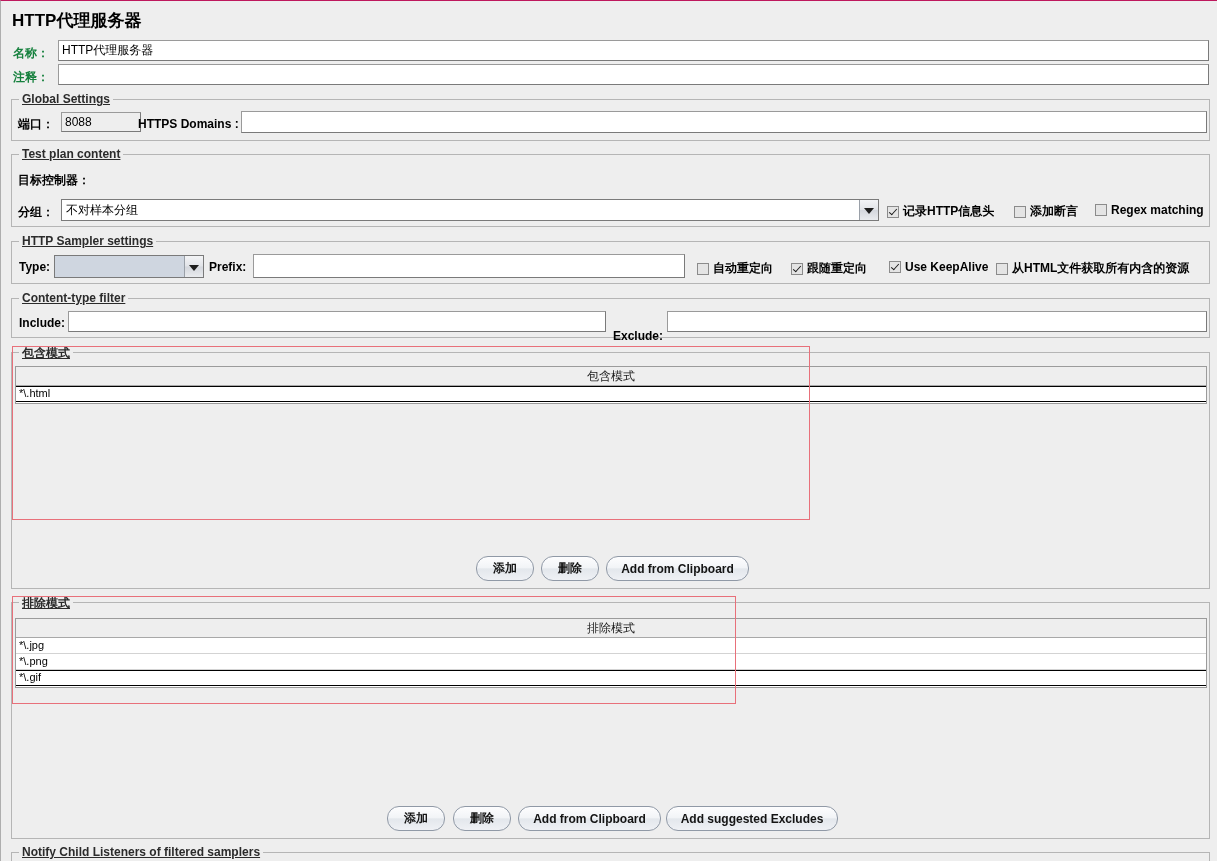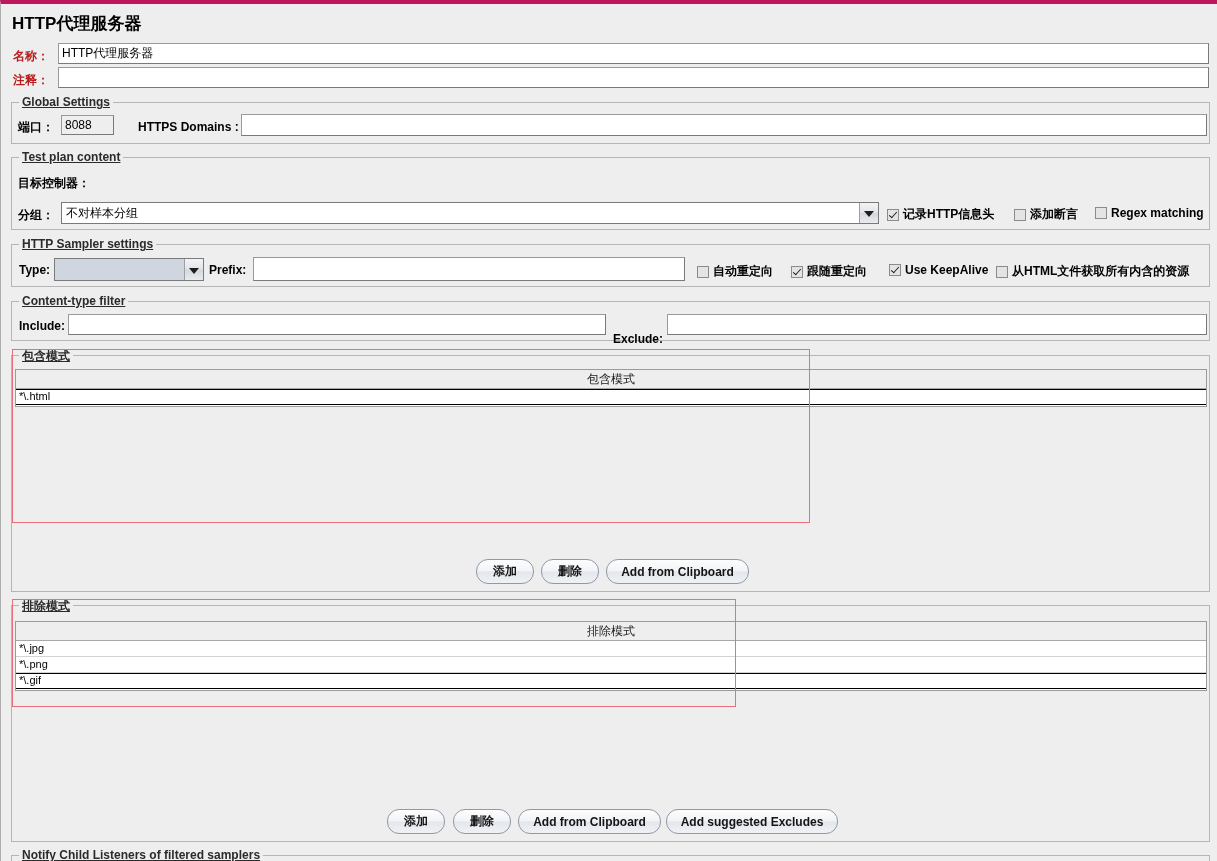--- a/index.html
+++ b/index.html
@@ -13,21 +13,21 @@
     color: #000000;
   }
   #app {
     position: relative;
     width: 1217px;
     height: 861px;
     background: #eeeeee;
     overflow: hidden;
     box-sizing: border-box;
     border-left: 1px solid #aeaeae;
-    border-top: 4px solid #be185d;
+    border-top: 1px solid #be185d;
   }
 
   
   .title-bar {
     position: absolute;
     left: 0; top: 0;
     width: 1217px; height: 36px;
     background: #eeeeee;
   }
   .title-text {
@@ -38,21 +38,21 @@
     letter-spacing: 0px;
     color: #000000;
     white-space: nowrap;
   }
 
   
   .row-label {
     position: absolute;
     font-size: 12px;
     font-weight: bold;
-    color: #b91c1c;
+    color: #15803d;
     white-space: nowrap;
   }
   .lbl-plain {
     position: absolute;
     font-size: 12px;
     font-weight: bold;
     color: #000000;
     white-space: nowrap;
   }
 
@@ -241,21 +241,21 @@
   <div class="row-label" style="left:12px; top:44px;">名称：</div>
   <div class="tfield" style="left:57px; top:39px; width:1151px; height:21px;">HTTP代理服务器</div>
 
   <div class="row-label" style="left:12px; top:68px;">注释：</div>
   <div class="tfield" style="left:57px; top:63px; width:1151px; height:21px;"></div>
 
   <div class="group" style="left:10px; top:98px; width:1199px; height:42px;">
     <div class="group-title">Global Settings</div>
   </div>
   <div class="lbl-plain" style="left:17px; top:115px;">端口：</div>
-  <div class="tfield readonly-gray" style="left:60px; top:111px; width:53px; height:20px;">8088</div>
+  <div class="tfield readonly-gray" style="left:60px; top:111px; width:80px; height:20px;">8088</div>
   <div class="lbl-plain" style="left:137px; top:116px;">HTTPS Domains :</div>
   <div class="tfield" style="left:240px; top:110px; width:966px; height:22px;"></div>
 
   <div class="group" style="left:10px; top:153px; width:1199px; height:73px;">
     <div class="group-title">Test plan content</div>
   </div>
 
   <div class="lbl-plain" style="left:17px; top:171px;">目标控制器：</div>
 
   <div class="lbl-plain" style="left:17px; top:203px;">分组：</div>

